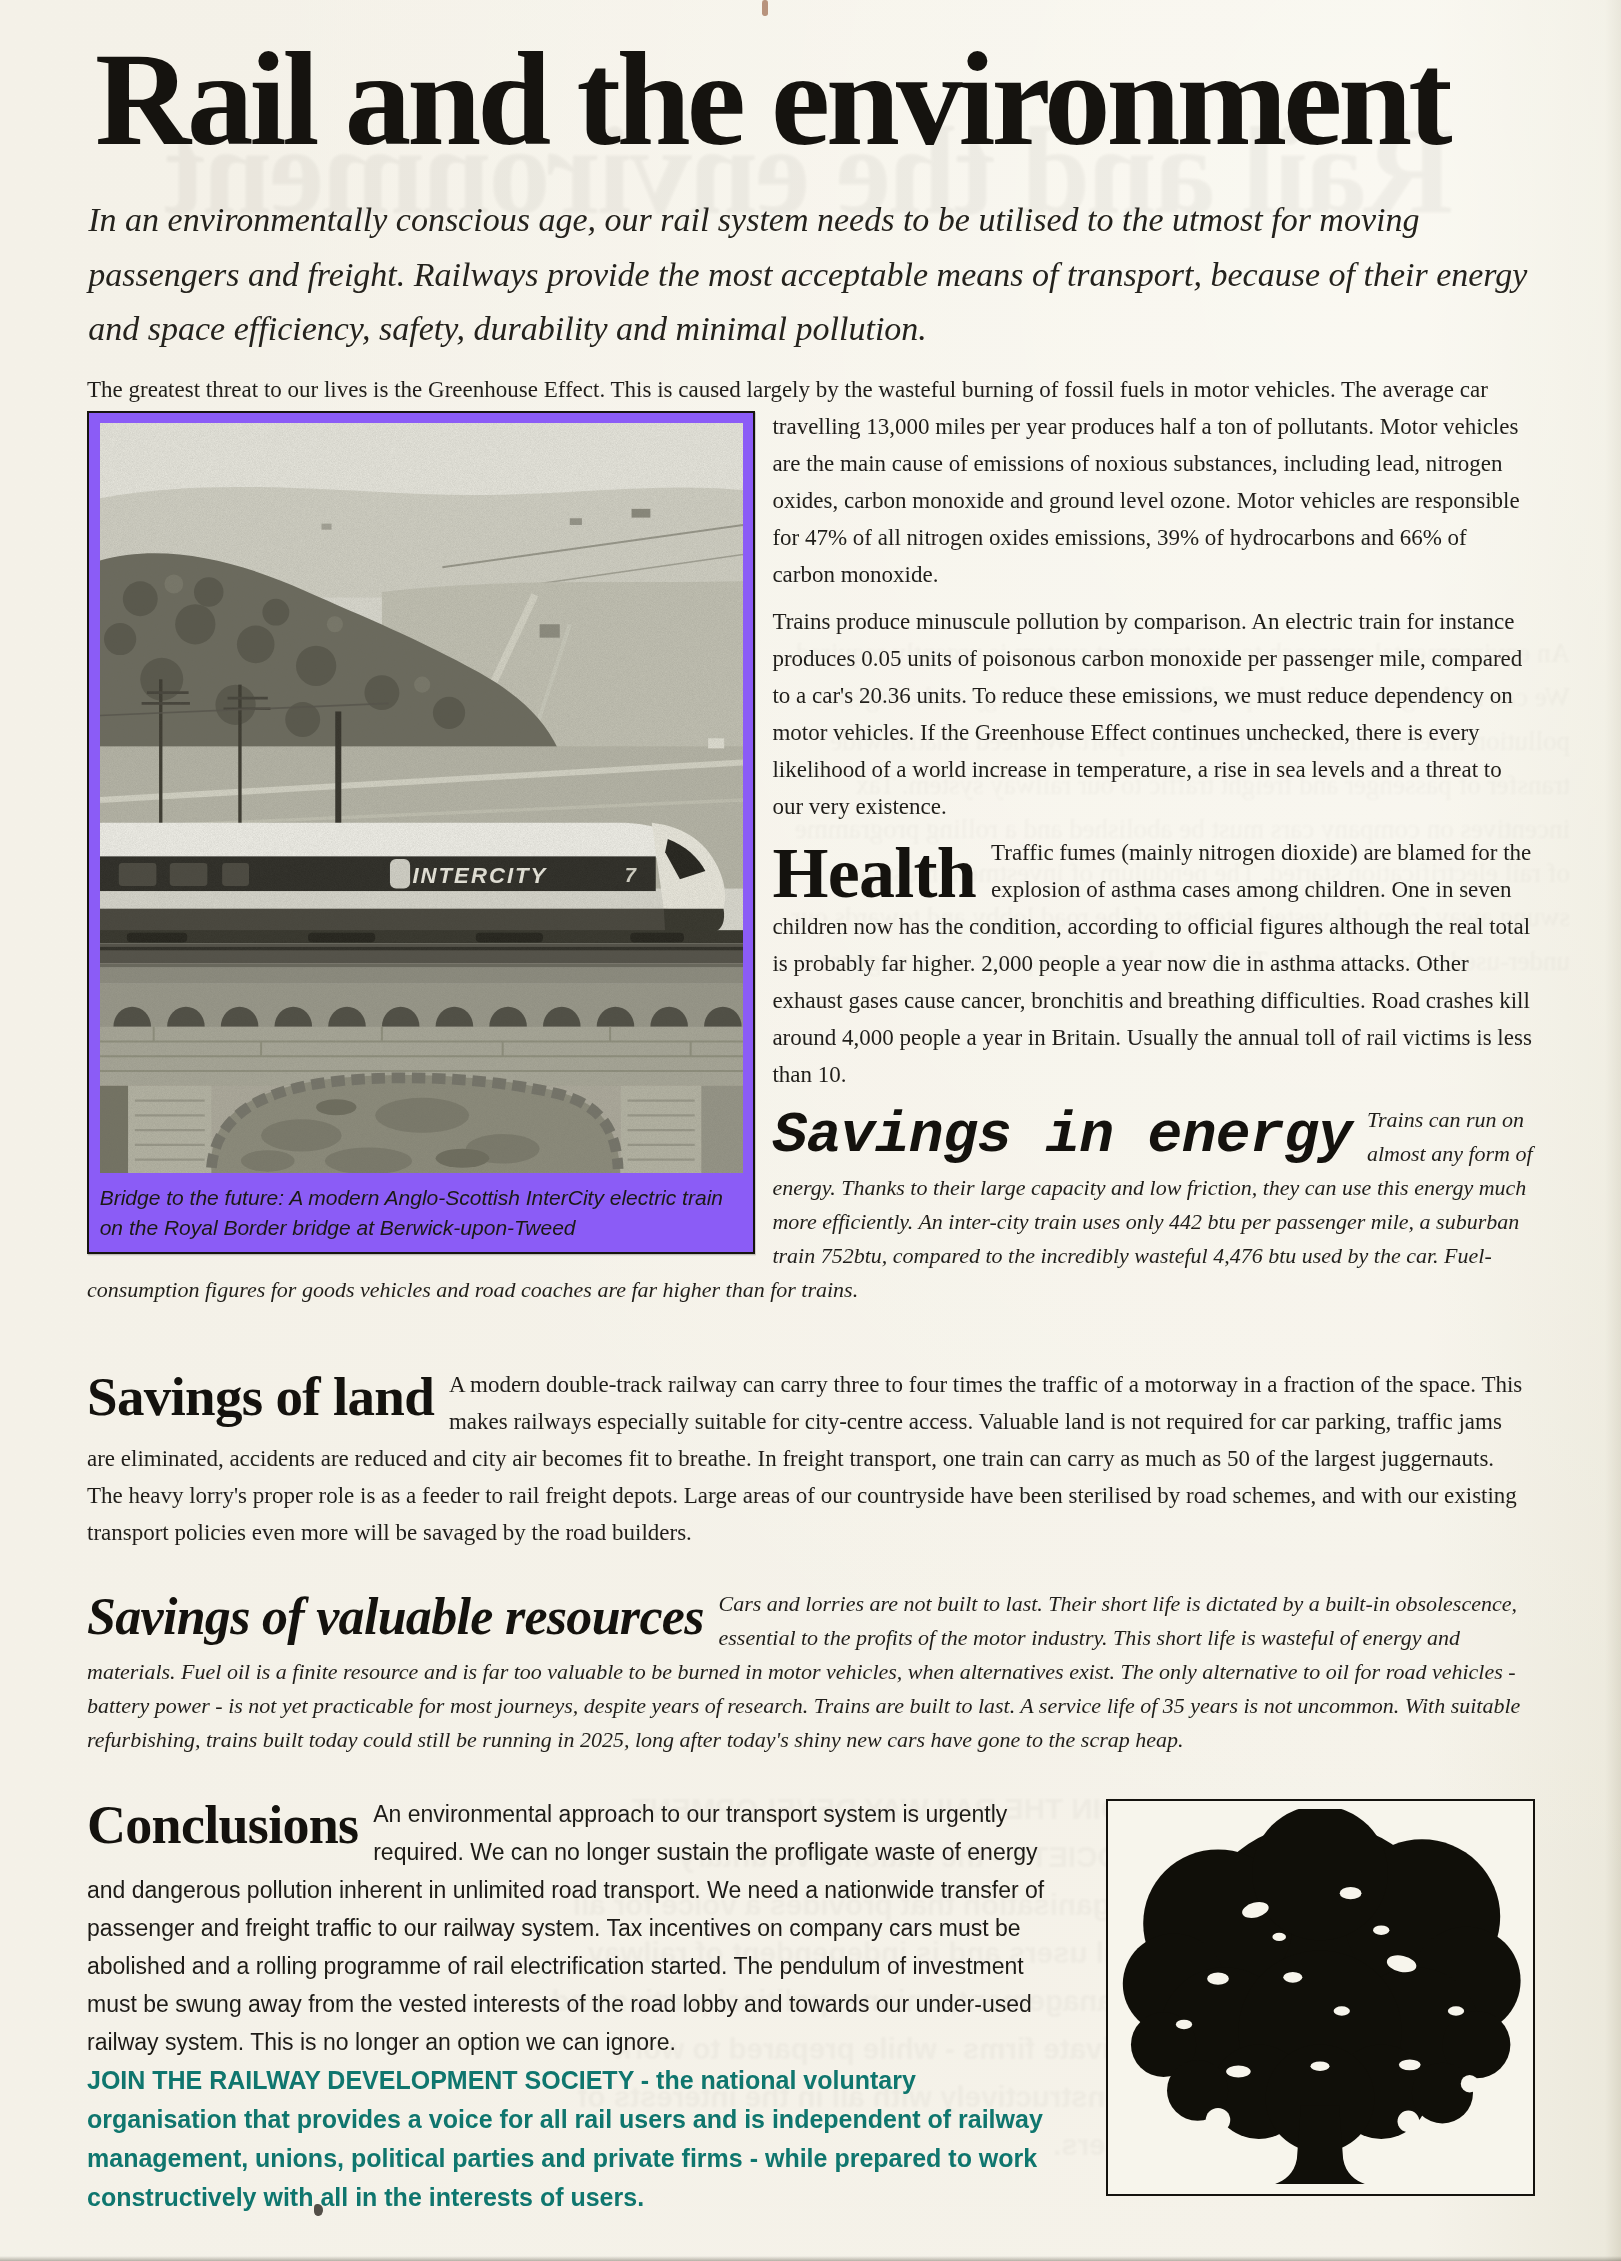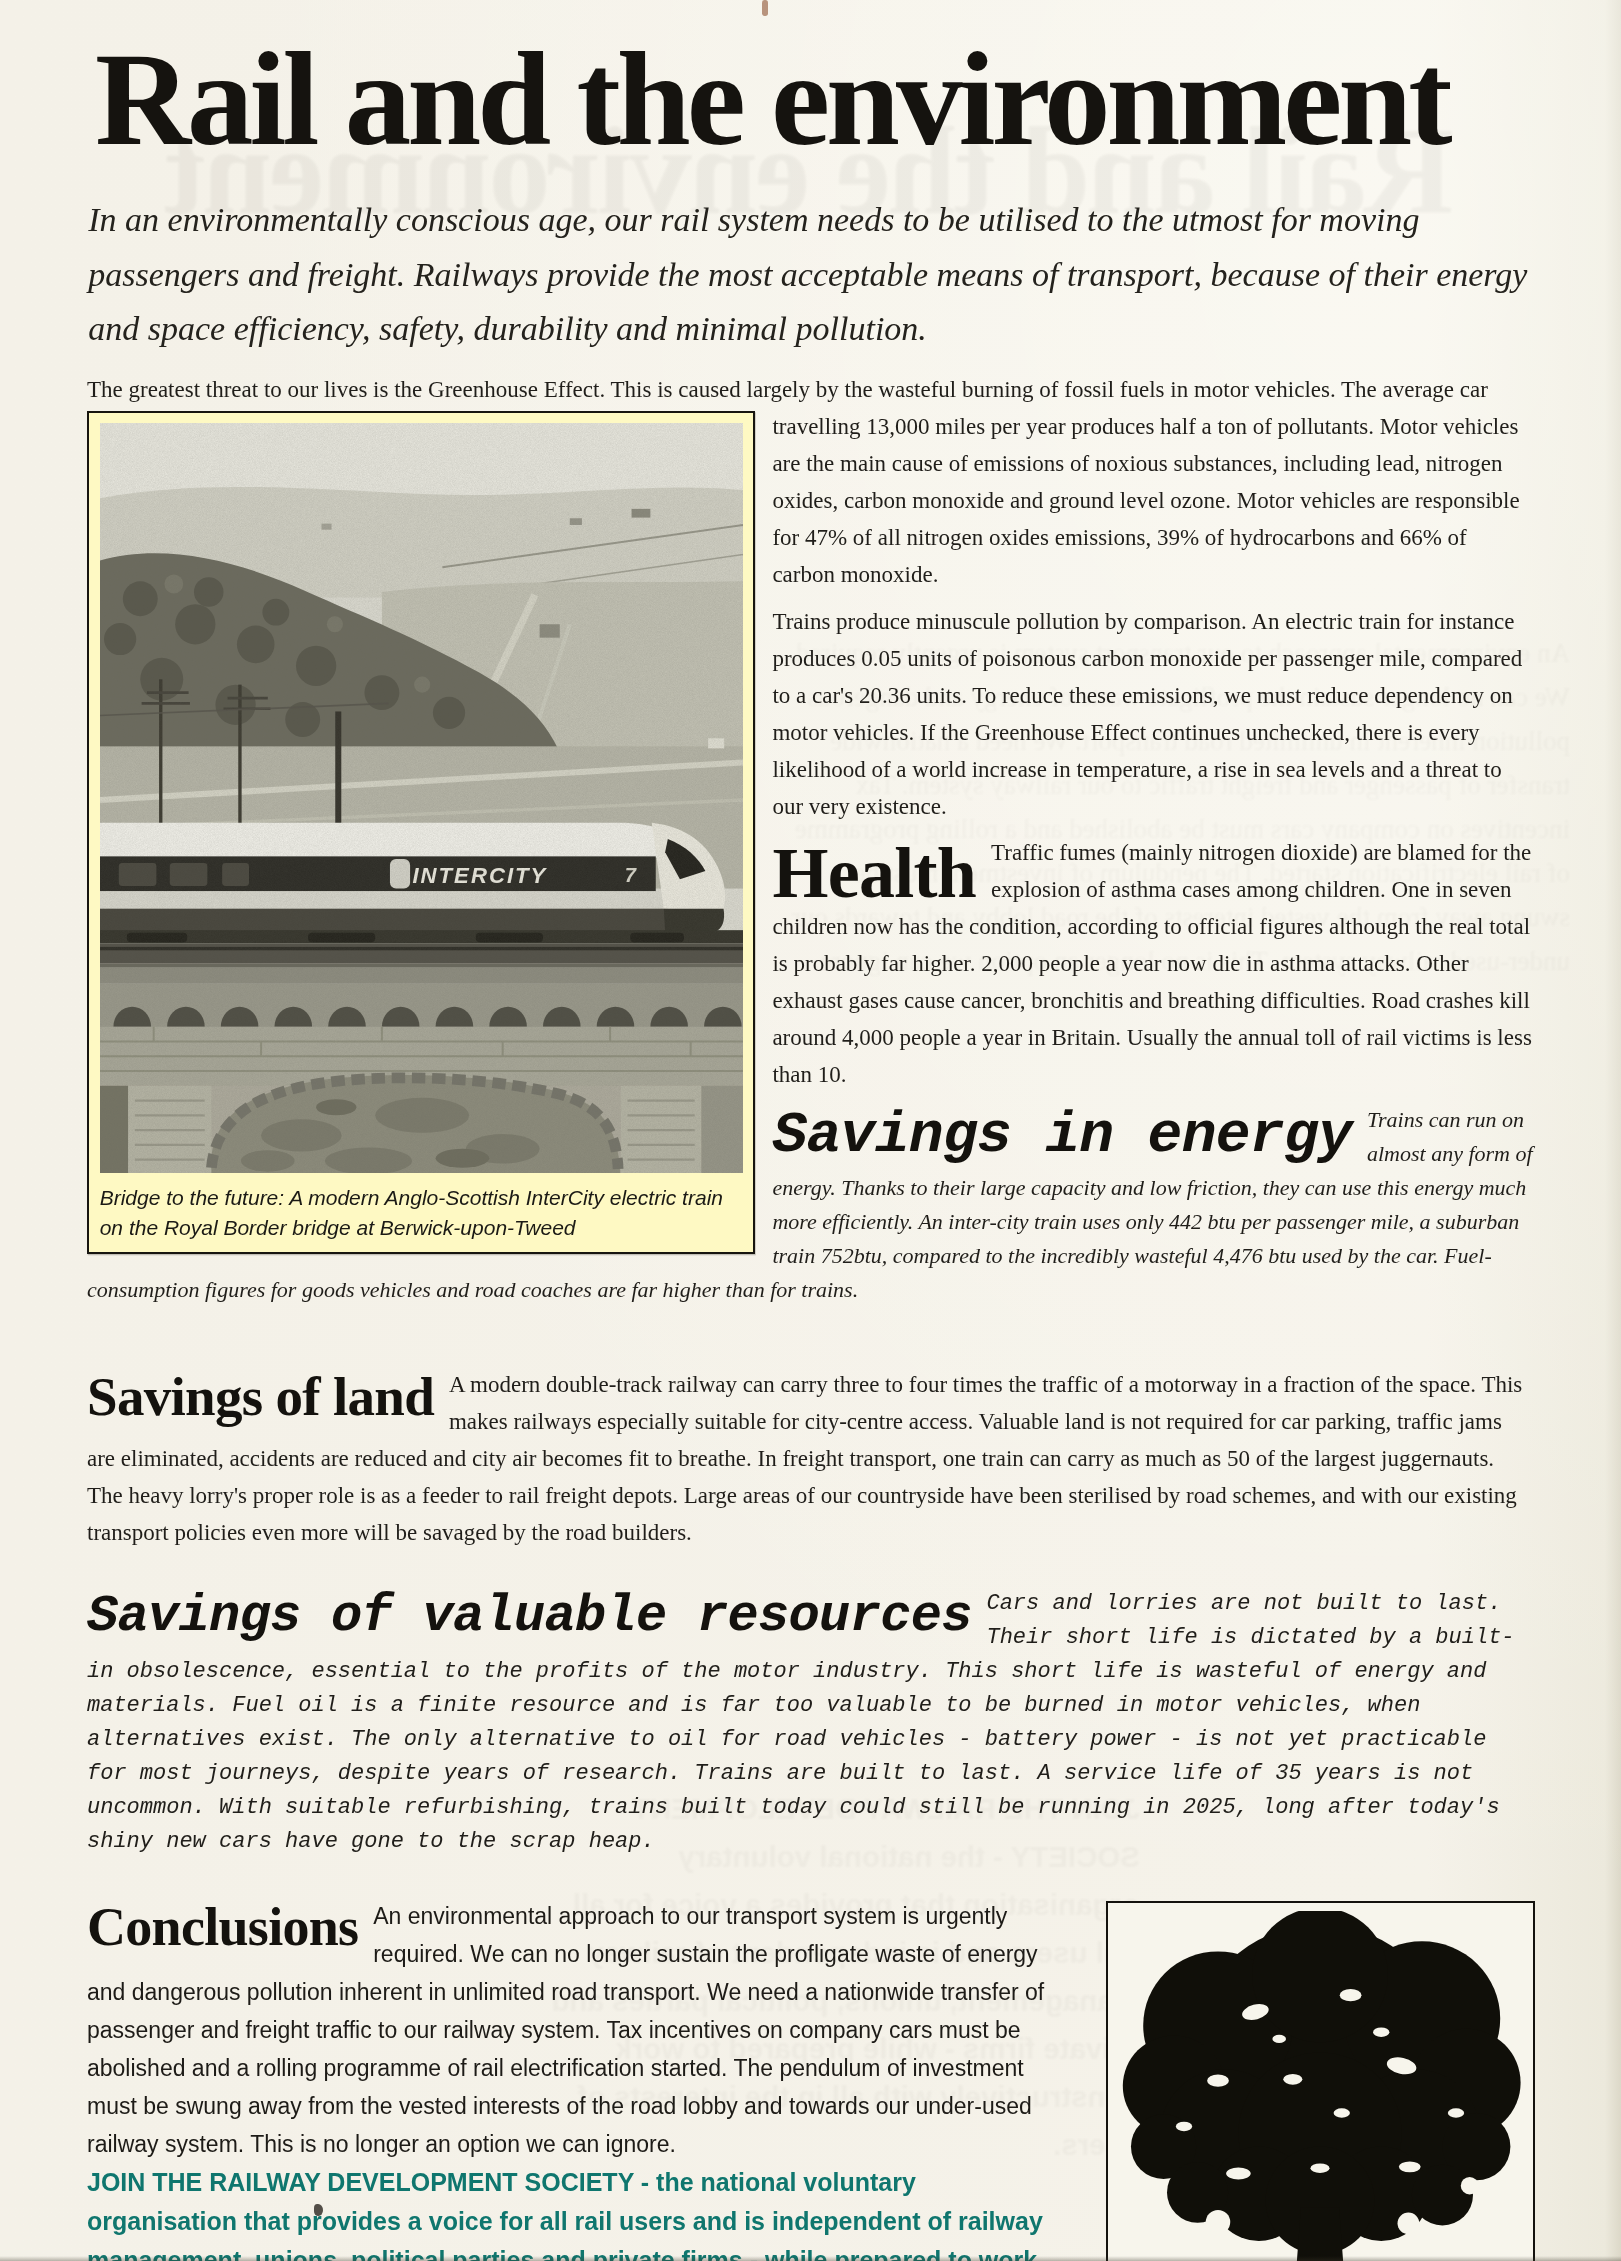--- a/index.html
+++ b/index.html
@@ -40,21 +40,21 @@
   .intro{
     font-style:italic; font-size:34px; line-height:1.6; margin:0 0 14.8px 1.3px; color:#24221d;
   }
 
   
   .flow{ font-size:23px; line-height:37px; }
   .flow p{ margin:0 0 9.4px; }
 
   .photo-box{
     display:block; float:left; width:668px; border:2px solid #17150f;
-    background:#fef9c3; padding:10px 10.7px 9.4px; margin:2.7px 17.4px 14.8px 0;
+    background:#8b5cf6; padding:10px 10.7px 9.4px; margin:2.7px 17.4px 14.8px 0;
     box-shadow:0.7px 1.3px 0 rgba(40,36,26,.25);
   }
   .photo-svg{ display:block; width:643px; height:750px; background:#dcdbd1; }
   .caption{
     display:block; font-family:"Liberation Sans", sans-serif; font-style:italic;
     font-size:21px; line-height:1.42; margin-top:10px; color:#1b1a15;
   }
 
   .runin{
     float:left; font-weight:bold; line-height:.92; margin:6px 14.8px 1.3px 0;
@@ -62,21 +62,21 @@
   }
   .runin-health{ font-size:72px; }
   .runin-energy{ font-size:58px;font-family:Liberation Mono, monospace; }
   .runin-land{ font-size:55px; }
   .runin-resources{ font-size:52px; }
   .runin-conclusions{ font-size:54px; }
 
   .italic-body{ font-style:italic; font-size:22px; line-height:34px; }
 
   .section-land{ clear:both; margin-top:59px; font-size:23px; line-height:37px; }
-  .section-resources{ clear:both; margin-top:36px;font-family:Liberation Mono, monospace; }
+  .section-resources{ clear:both; margin-top:36px; }
   .section-resources p{ margin:0; }
   .section-conclusions{
     clear:both; margin-top:38px;
     font-family:"Liberation Sans", sans-serif; font-size:23px; line-height:38px; color:#1d1b17;
   }
   .section-conclusions p{ margin:0; }
   .tree-box{
     float:right; width:429px; border:2px solid #14120e; background:#f7f5ec;
     padding:8px; margin:4px 0 0 36px;
   }

